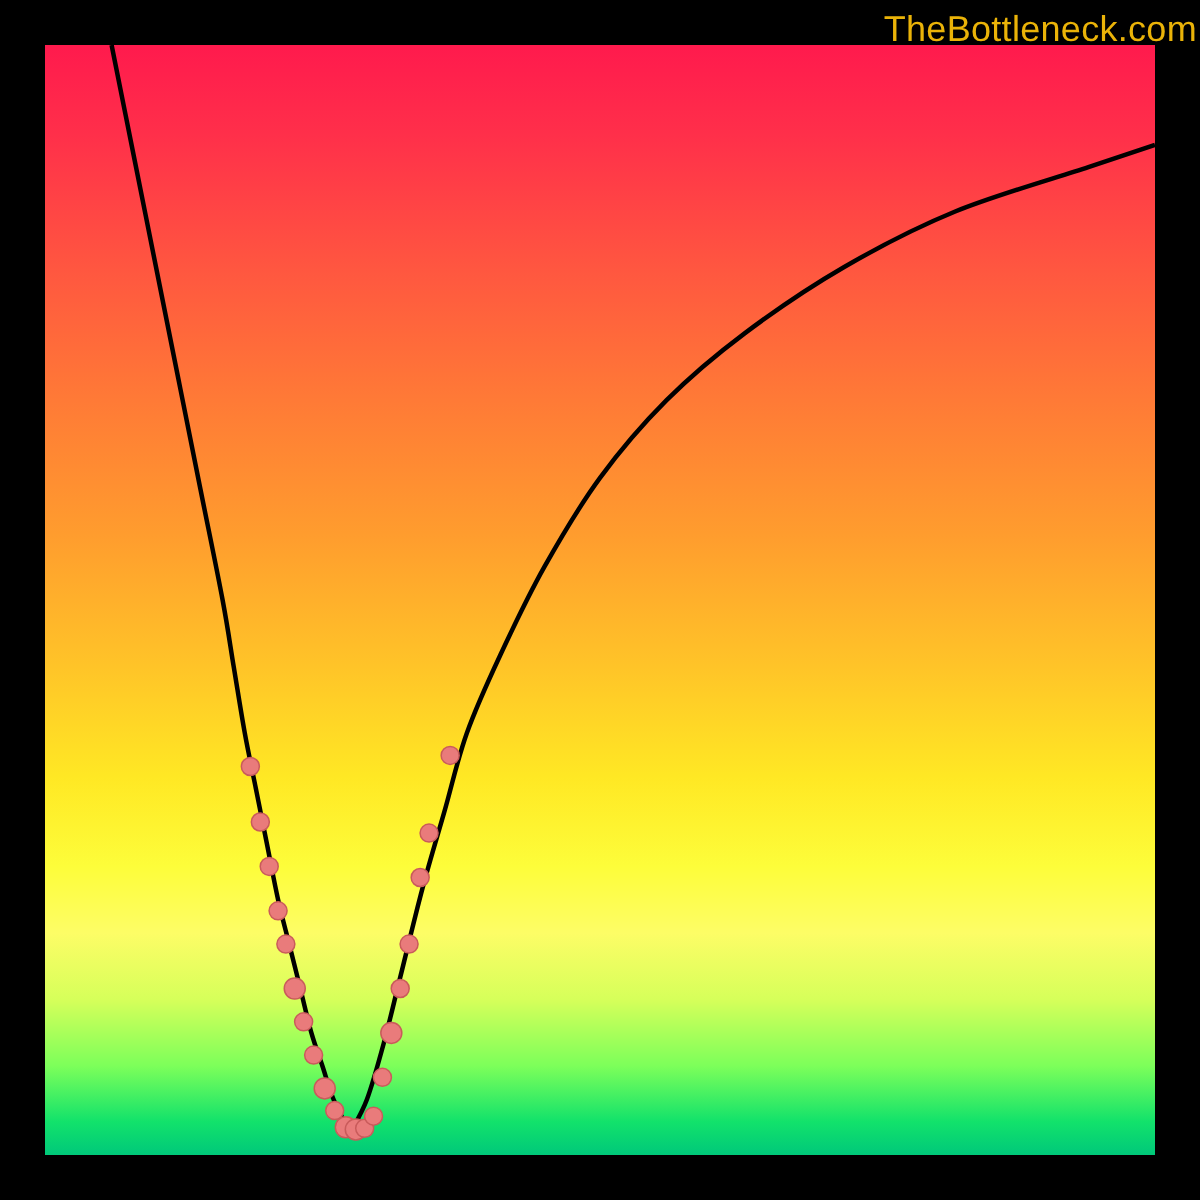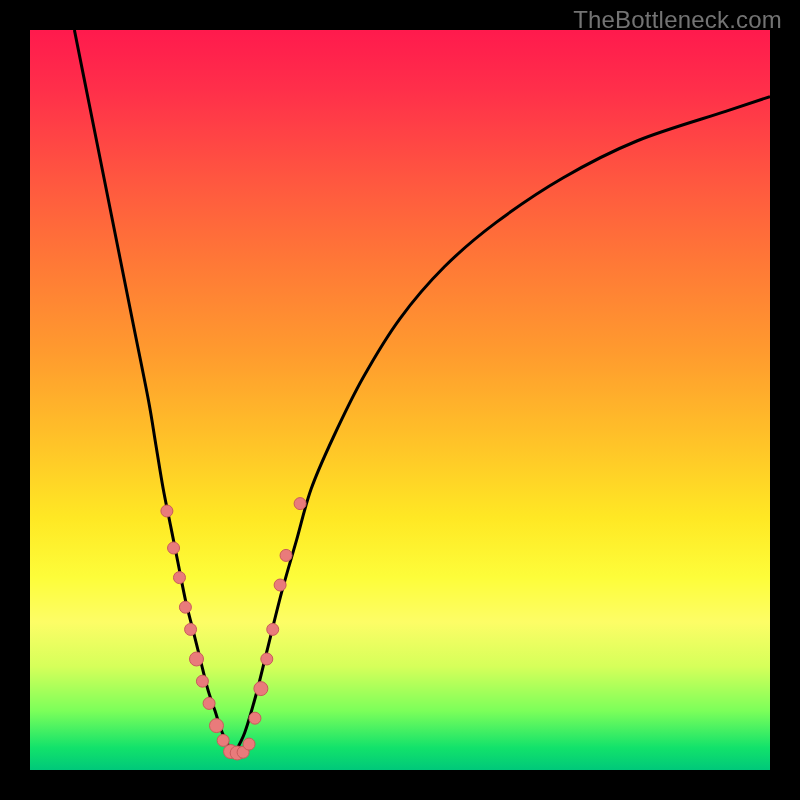--- a/index.html
+++ b/index.html
@@ -34,22 +34,22 @@
       #fdfd3a 74%,
       #fdfd66 80%,
       #d6ff5a 86%,
       #7cff5a 92%,
       #12e26b 97%,
       #00c87a 100%);
   }
   .watermark {
     position: absolute;
     top: 6px;
-    right: 18px;
-    color: #737373;
+    right: 2px;
+    color: #eab308;
     font-size: 24px;
     font-weight: 500;
     letter-spacing: 0.2px;
   }
   svg.curves {
     position: absolute;
     left: 0; top: 0;
     width: 740px; height: 740px;
   }
 </style>

